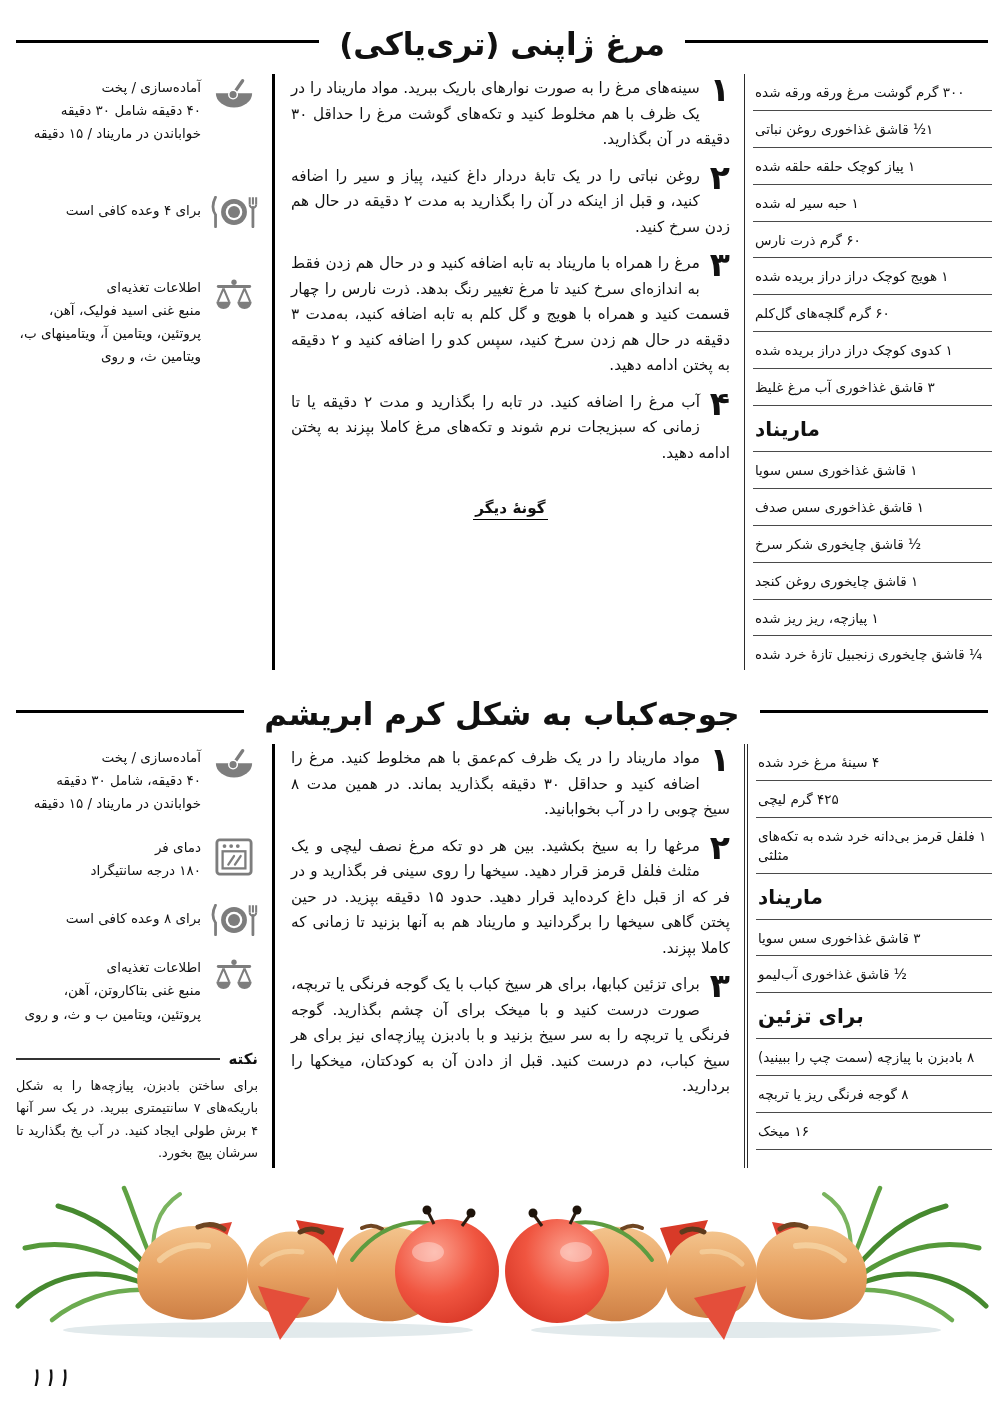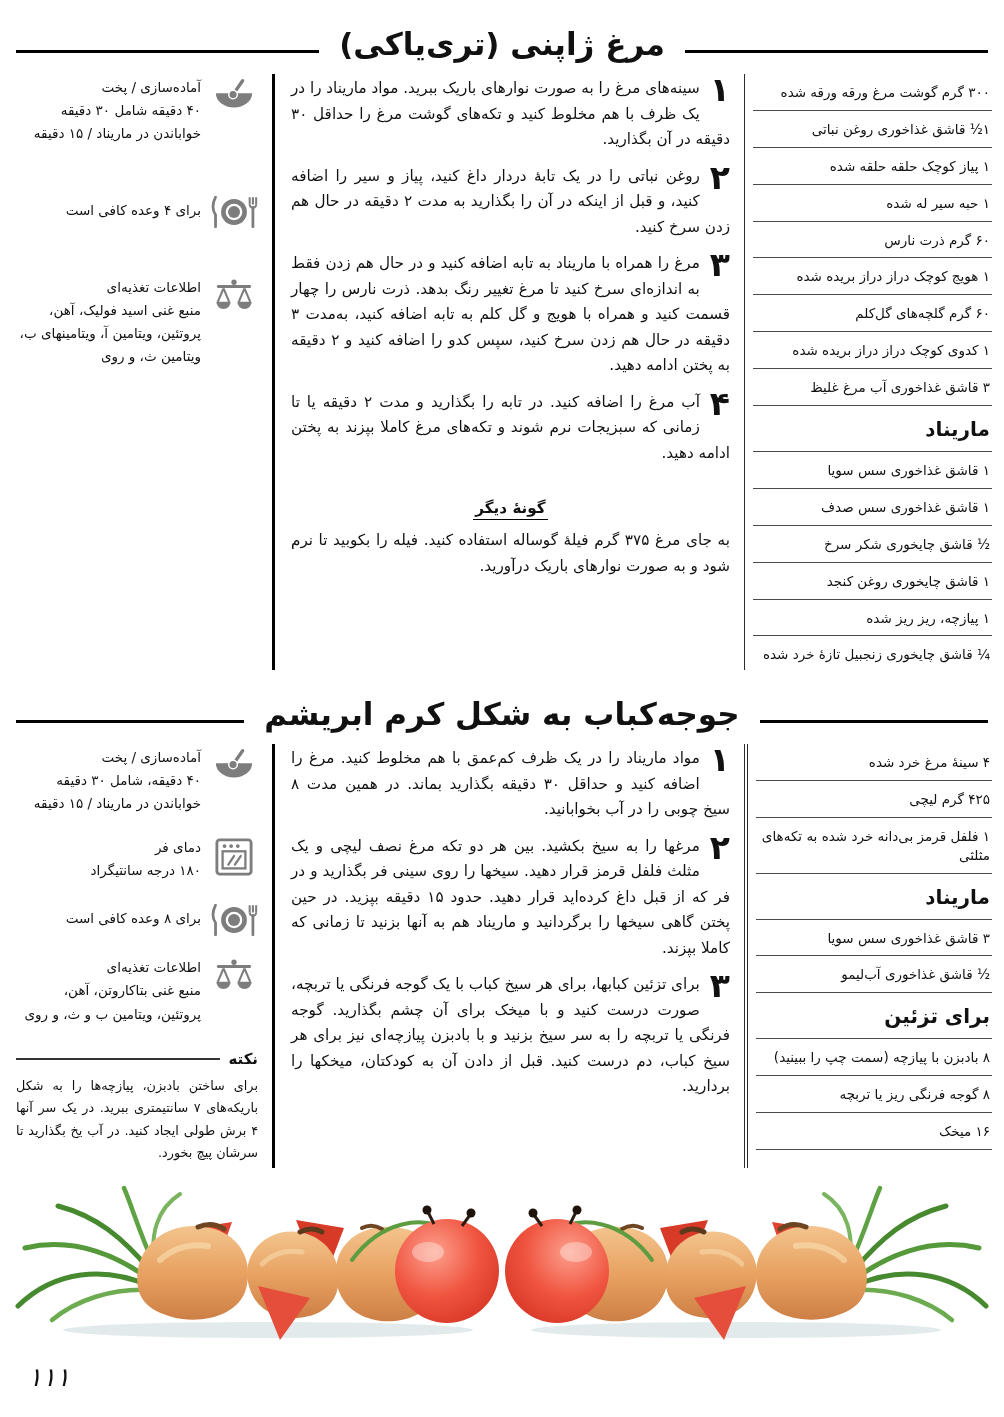--- a/index.html
+++ b/index.html
@@ -1,33 +1,33 @@
 <!DOCTYPE html>
 <html lang="fa" dir="rtl"><head>
 <meta charset="utf-8">
 <style>
   * { box-sizing: border-box; }
   html, body { margin: 0; padding: 0; background: #ffffff; }
   body { font-family: "DejaVu Sans", sans-serif; color: #111; direction: rtl; }
   .page { position: relative; width: 1004px; height: 1417px; background: #fff; overflow: hidden; margin: 0 auto; }
 
   
-  .title-row { display: flex; align-items: center; gap: 20px; padding: 0 16px; margin: 26px 0 12px; }
+  .title-row { display: flex; align-items: flex-start; gap: 20px; padding: 0 16px; margin: 26px 0 12px; }
   .title-row .rule { flex: 1; height: 3px; background: #000; margin-top: 14px; }
   .rtitle { font-size: 31px; font-weight: bold; margin: 0; white-space: nowrap; letter-spacing: -0.5px; }
 
   
   .body3col { display: grid; grid-template-columns: 248px 462px 246px; column-gap: 10px; padding: 0 12px; align-items: stretch; overflow: hidden; }
   .r1 .body3col { height: 596px; }
   .r2 .body3col { height: 424px; }
 
   
   .ingredients { border-left: 1px solid #2b2b2b; padding-left: 8px; }
   .r2 .ingredients { border-left: 4px double #2b2b2b; }
-  .ing-row { text-align: right; font-size: 13.5px; line-height: 1.4; padding: 9px 2px 8px; border-bottom: 1px solid #4a4a4a; }
+  .ing-row { text-align: left; font-size: 13.5px; line-height: 1.4; padding: 9px 2px 8px; border-bottom: 1px solid #4a4a4a; }
   .ing-head { font-weight: bold; font-size: 20px; }
 
   
   .instructions { border-left: 3px solid #000; padding: 2px 4px 0 16px; font-size: 15.2px; line-height: 1.68; text-align: justify; }
   .step { margin: 0 0 11px; }
   .step-num { float: right; font-size: 33px; font-weight: bold; line-height: 24px; padding: 2px 0 0 10px; }
   .variation { margin-top: 30px; }
   .variation-title { text-align: center; margin-bottom: 6px; }
   .variation-title span { font-weight: bold; border-bottom: 1.5px solid #000; padding: 0 2px 2px; }
 
@@ -94,21 +94,20 @@
           <span class="step-text">مرغ را همراه با ماریناد به تابه اضافه کنید و در حال هم زدن فقط به اندازه‌ای سرخ کنید تا مرغ تغییر رنگ بدهد. ذرت نارس را چهار قسمت کنید و همراه با هویج و گل کلم به تابه اضافه کنید، به‌مدت ۳ دقیقه در حال هم زدن سرخ کنید، سپس کدو را اضافه کنید و ۲ دقیقه به پختن ادامه دهید.</span>
         </div>
         <div class="step">
           <span class="step-num">۴</span>
           <span class="step-text">آب مرغ را اضافه کنید. در تابه را بگذارید و مدت ۲ دقیقه یا تا زمانی که سبزیجات نرم شوند و تکه‌های مرغ کاملا بپزند به پختن ادامه دهید.</span>
         </div>
         <div class="variation">
           <div class="variation-title">
             <span>گونهٔ دیگر</span>
           </div>
-          <div class="variation-text">به جای مرغ ۳۷۵ گرم فیلهٔ گوساله استفاده کنید. فیله را بکوبید تا نرم شود و به صورت نوارهای باریک درآورید.</div>
         </div>
       </main>
 
       <aside class="sidebar">
         <div class="sb-block">
           <div class="sb-icon">
             <svg width="42" height="36" viewBox="0 0 44 36">
               <path d="M3 15 h38 a19 15 0 0 1 -38 0 z" fill="#7d7d7d"></path>
               <line x1="31" y1="2" x2="22" y2="15" stroke="#7d7d7d" stroke-width="3.5" stroke-linecap="round"></line>
               <circle cx="21" cy="16.5" r="4.5" fill="#7d7d7d" stroke="#fff" stroke-width="1.5"></circle>

